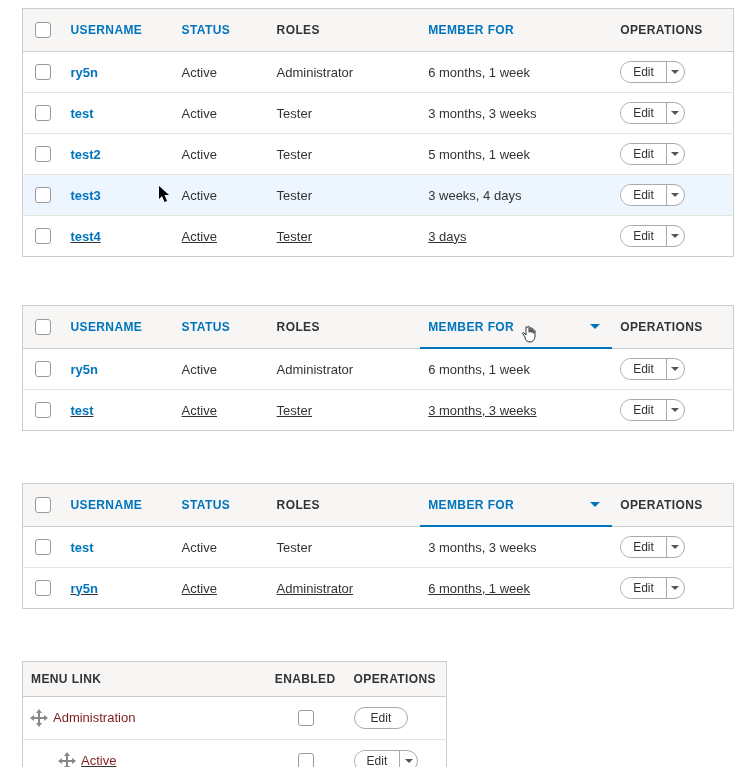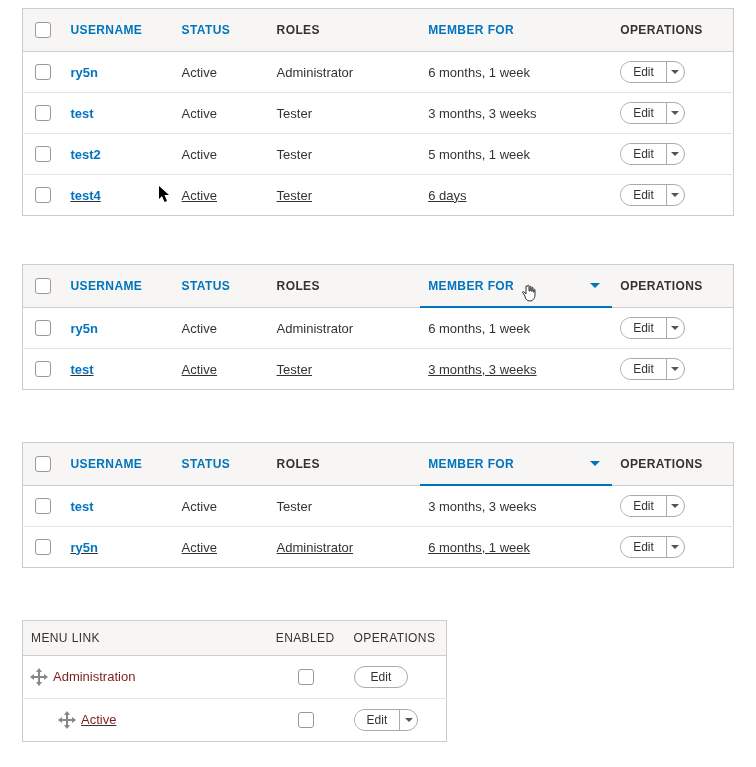--- a/index.html
+++ b/index.html
@@ -138,21 +138,21 @@
   }
   .cursor-arrow svg { display: block; }
   .cursor-hand {
     position: absolute;
     pointer-events: none;
     font-size: 16px;
     color: #333;
   }
 
   table.menu-table { width: 425px; margin-left: 22px; }
-  table.menu-table thead th { font-weight: 400; }
+  table.menu-table thead th { font-weight: 700; }
   table.menu-table tbody td { padding: 10px 8px; }
   .drag-handle {
     display: inline-block;
     width: 16px; height: 16px;
     position: relative;
     vertical-align: middle;
     margin-right: 6px;
     cursor: move;
   }
   .drag-handle::before, .drag-handle::after {
@@ -221,26 +221,39 @@
           <td class="col-status">Active</td>
           <td class="col-roles">Tester</td>
           <td class="col-member">5 months, 1 week</td>
           <td class="col-ops"><span class="edit-split">
               <span class="btn-main">Edit</span>
               <span class="btn-drop">
                 <span class="caret"></span>
               </span>
             </span></td>
         </tr>
+        <tr class="row-hover">
+          <td class="col-check"><input type="checkbox" class="cb" style=""></td>
+          <td class="col-username"><span class="link-bold">test3</span></td>
+          <td class="col-status">Active</td>
+          <td class="col-roles">Tester</td>
+          <td class="col-member">3 weeks, 4 days</td>
+          <td class="col-ops"><span class="edit-split">
+              <span class="btn-main">Edit</span>
+              <span class="btn-drop">
+                <span class="caret"></span>
+              </span>
+            </span></td>
+        </tr>
         <tr>
           <td class="col-check"><input type="checkbox" class="cb" style=""></td>
           <td class="col-username"><span class="link-bold">test4</span></td>
           <td class="col-status">Active</td>
           <td class="col-roles">Tester</td>
-          <td class="col-member">6 days</td>
+          <td class="col-member">3 days</td>
           <td class="col-ops"><span class="edit-split">
               <span class="btn-main">Edit</span>
               <span class="btn-drop">
                 <span class="caret"></span>
               </span>
             </span></td>
         </tr>
       </tbody>
 </table>
 

